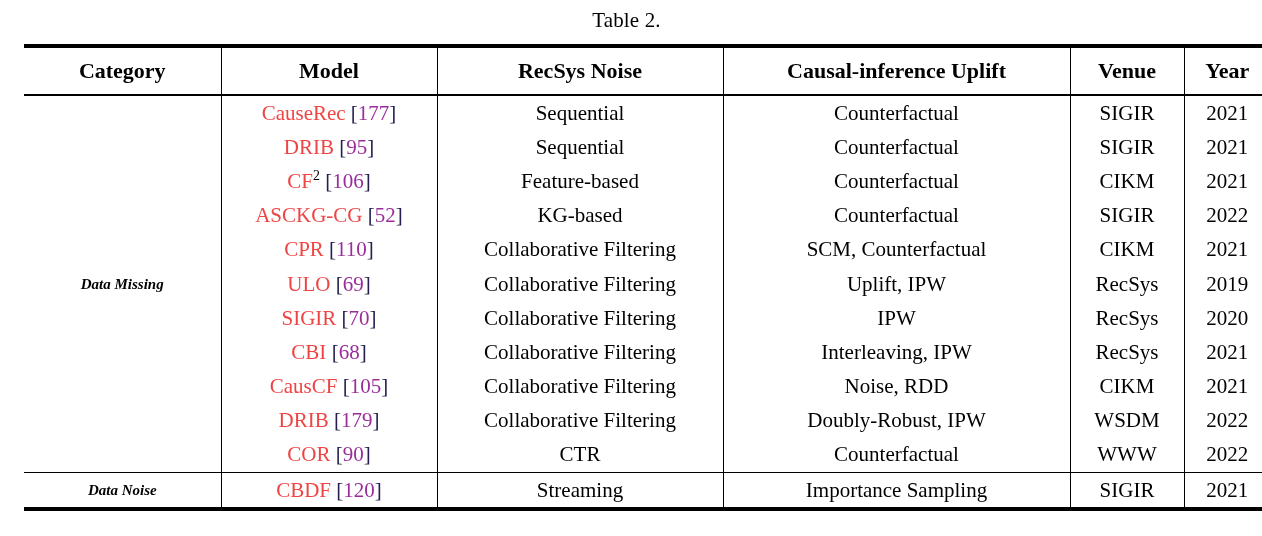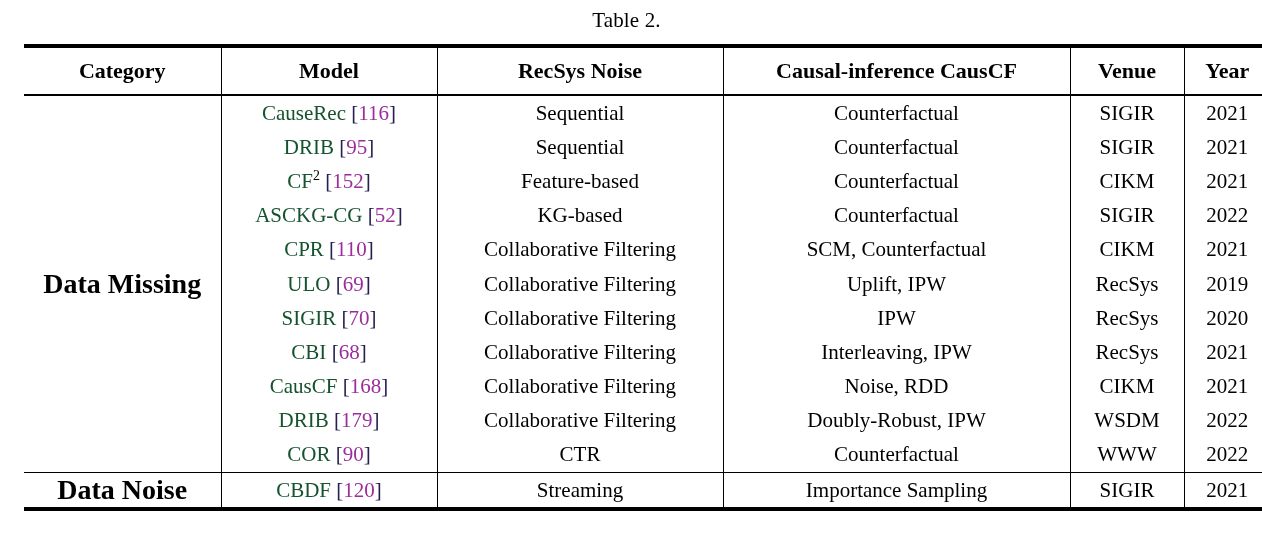--- a/index.html
+++ b/index.html
@@ -80,28 +80,29 @@
     white-space: nowrap;
     font-size: 21px;
   }
 
   
   .vsep { border-left: 1.6px solid #000; }
 
   
   td.category {
     font-weight: bold;
-    font-size: 28px;
+    font-size: 15px;
     vertical-align: middle;
+    font-style: italic;
   }
 
   
   .cite-br { color: #231f4f; }
   .cite-no { color: #9b2d9b; }
-  .model-name { color: #14532d; text-align: right; }
+  .model-name { color: #ef4444; text-align: right; }
   sup.sup2 {
     font-size: 0.66em;
     vertical-align: super;
     line-height: 0;
   }
 
   
   col.c-category { width: 197px; }
   col.c-model    { width: 216px; }
   col.c-task     { width: 286px; }
@@ -126,43 +127,43 @@
         <col class="c-task">
         <col class="c-method">
         <col class="c-venue">
         <col class="c-year">
       </colgroup>
       <thead>
         <tr class="rule-top rule-bottom-hdr" style="border-bottom: 2px solid rgb(0, 0, 0);">
           <th>Category</th>
           <th class="vsep">Model</th>
           <th class="vsep">RecSys Noise</th>
-          <th class="vsep">Causal-inference CausCF</th>
+          <th class="vsep">Causal-inference Uplift</th>
           <th class="vsep">Venue</th>
           <th class="vsep">Year</th>
         </tr>
       </thead>
       <tbody id="tbody">
           <tr class="rule-mid">
             <td class="category" rowspan="11"><span>Data Missing</span></td>
-            <td class="vsep"><span class="model-name">CauseRec</span><span><span class="cite-br"> [</span><span class="cite-no">116</span><span class="cite-br">]</span></span></td>
+            <td class="vsep"><span class="model-name">CauseRec</span><span><span class="cite-br"> [</span><span class="cite-no">177</span><span class="cite-br">]</span></span></td>
             <td class="vsep">Sequential</td>
             <td class="vsep">Counterfactual</td>
             <td class="vsep">SIGIR</td>
             <td class="vsep">2021</td>
           </tr>
           <tr>
             <td class="vsep"><span class="model-name">DRIB</span><span><span class="cite-br"> [</span><span class="cite-no">95</span><span class="cite-br">]</span></span></td>
             <td class="vsep">Sequential</td>
             <td class="vsep">Counterfactual</td>
             <td class="vsep">SIGIR</td>
             <td class="vsep">2021</td>
           </tr>
           <tr>
-            <td class="vsep"><span class="model-name">CF</span><sup class="sup2">2</sup><span><span class="cite-br"> [</span><span class="cite-no">152</span><span class="cite-br">]</span></span></td>
+            <td class="vsep"><span class="model-name">CF</span><sup class="sup2">2</sup><span><span class="cite-br"> [</span><span class="cite-no">106</span><span class="cite-br">]</span></span></td>
             <td class="vsep">Feature-based</td>
             <td class="vsep">Counterfactual</td>
             <td class="vsep">CIKM</td>
             <td class="vsep">2021</td>
           </tr>
           <tr>
             <td class="vsep"><span class="model-name">ASCKG-CG</span><span><span class="cite-br"> [</span><span class="cite-no">52</span><span class="cite-br">]</span></span></td>
             <td class="vsep">KG-based</td>
             <td class="vsep">Counterfactual</td>
             <td class="vsep">SIGIR</td>
@@ -190,21 +191,21 @@
             <td class="vsep">2020</td>
           </tr>
           <tr>
             <td class="vsep"><span class="model-name">CBI</span><span><span class="cite-br"> [</span><span class="cite-no">68</span><span class="cite-br">]</span></span></td>
             <td class="vsep">Collaborative Filtering</td>
             <td class="vsep">Interleaving, IPW</td>
             <td class="vsep">RecSys</td>
             <td class="vsep">2021</td>
           </tr>
           <tr>
-            <td class="vsep"><span class="model-name">CausCF</span><span><span class="cite-br"> [</span><span class="cite-no">168</span><span class="cite-br">]</span></span></td>
+            <td class="vsep"><span class="model-name">CausCF</span><span><span class="cite-br"> [</span><span class="cite-no">105</span><span class="cite-br">]</span></span></td>
             <td class="vsep">Collaborative Filtering</td>
             <td class="vsep">Noise, RDD</td>
             <td class="vsep">CIKM</td>
             <td class="vsep">2021</td>
           </tr>
           <tr>
             <td class="vsep"><span class="model-name">DRIB</span><span><span class="cite-br"> [</span><span class="cite-no">179</span><span class="cite-br">]</span></span></td>
             <td class="vsep">Collaborative Filtering</td>
             <td class="vsep">Doubly-Robust, IPW</td>
             <td class="vsep">WSDM</td>

